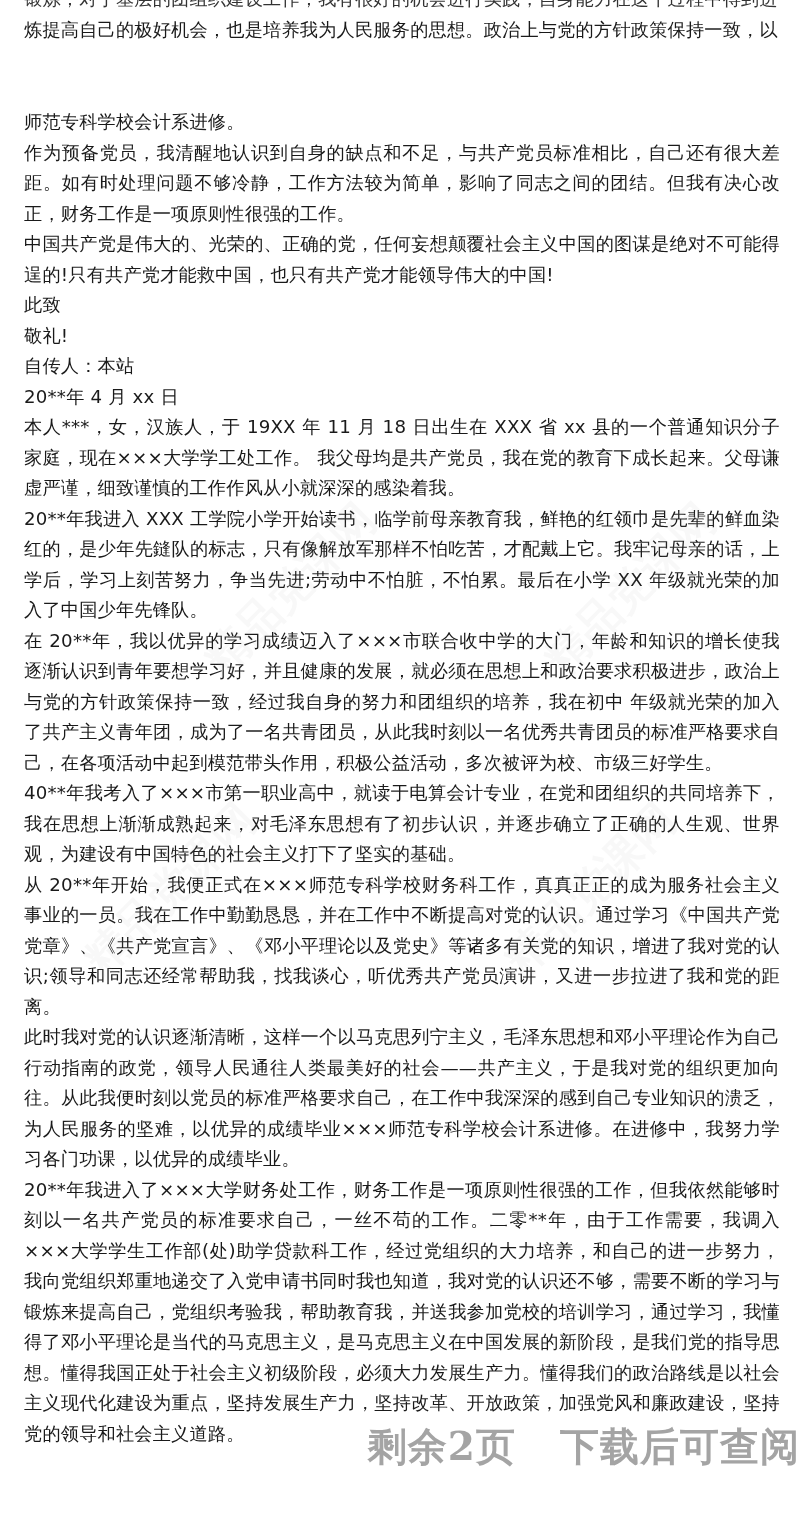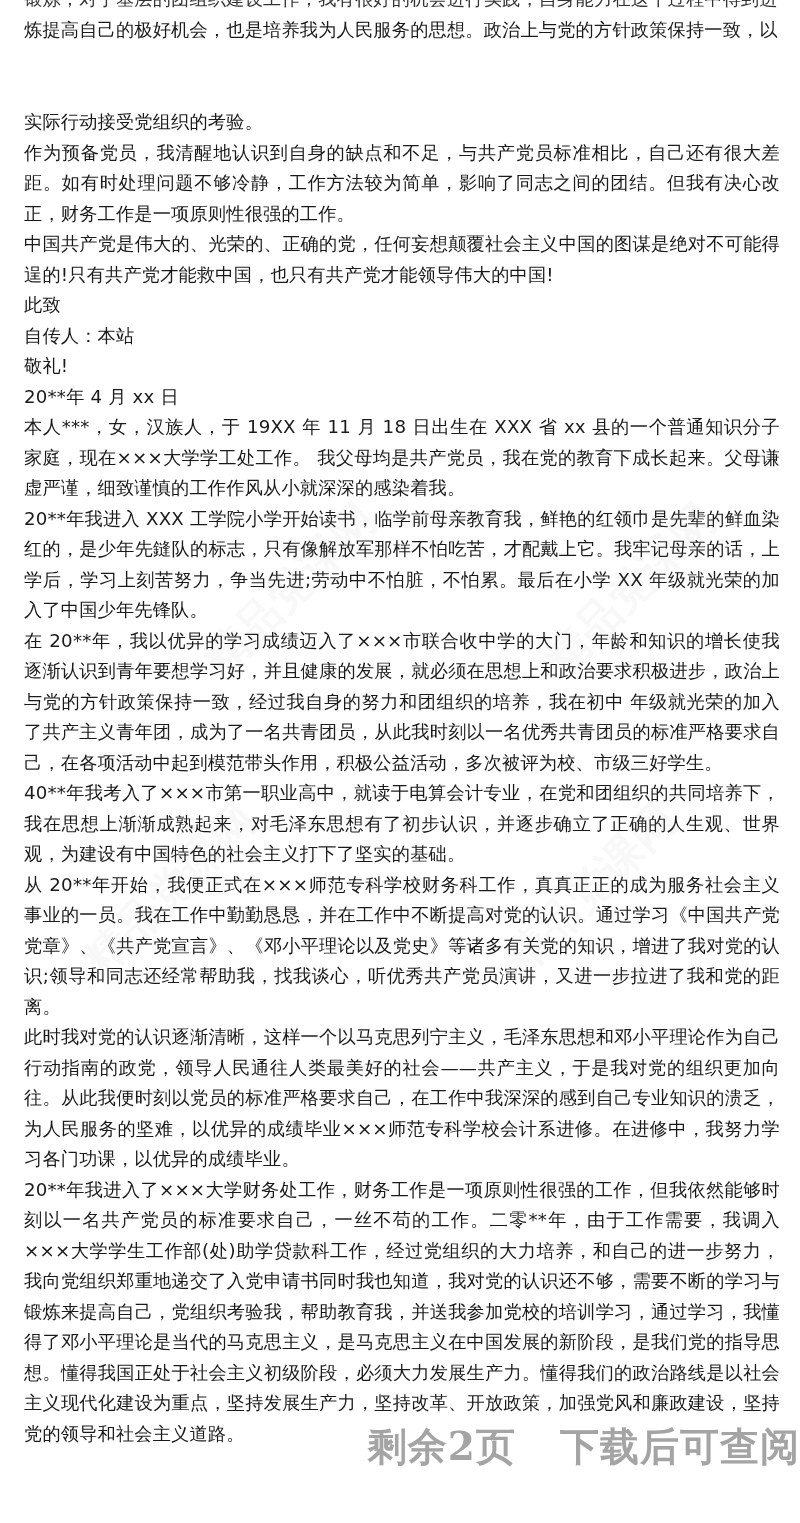--- a/index.html
+++ b/index.html
@@ -66,26 +66,26 @@
     width: 44px;
   }
 </style>
 </head>
 <body>
 
 <div class="doc">
   <div class="cut-line">锻炼，对于基层的团组织建设工作，我有很好的机会进行实践，自身能力在这个过程中得到进一步锻</div>
   <p>炼提高自己的极好机会，也是培养我为人民服务的思想。政治上与党的方针政策保持一致，以</p>
   <div class="gap"></div>
-  <p>实际行动接受党组织的考验。</p>
+  <p>师范专科学校会计系进修。</p>
   <p>作为预备党员，我清醒地认识到自身的缺点和不足，与共产党员标准相比，自己还有很大差距。如有时处理问题不够冷静，工作方法较为简单，影响了同志之间的团结。但我有决心改正，财务工作是一项原则性很强的工作。</p>
   <p>中国共产党是伟大的、光荣的、正确的党，任何妄想颠覆社会主义中国的图谋是绝对不可能得逞的!只有共产党才能救中国，也只有共产党才能领导伟大的中国!</p>
   <p>此致</p>
+  <p>敬礼!</p>
   <p>自传人：本站</p>
-  <p>敬礼!</p>
   <p>20**年 4 月 xx 日</p>
   <p>本人***，女，汉族人，于 19XX 年 11 月 18 日出生在 XXX 省 xx 县的一个普通知识分子家庭，现在×××大学学工处工作。 我父母均是共产党员，我在党的教育下成长起来。父母谦虚严谨，细致谨慎的工作作风从小就深深的感染着我。</p>
   <p>20**年我进入 XXX 工学院小学开始读书，临学前母亲教育我，鲜艳的红领巾是先辈的鲜血染红的，是少年先鏠队的标志，只有像解放军那样不怕吃苦，才配戴上它。我牢记母亲的话，上学后，学习上刻苦努力，争当先进;劳动中不怕脏，不怕累。最后在小学 XX 年级就光荣的加入了中国少年先锋队。</p>
   <p>在 20**年，我以优异的学习成绩迈入了×××市联合收中学的大门，年龄和知识的增长使我逐渐认识到青年要想学习好，并且健康的发展，就必须在思想上和政治要求积极进步，政治上与党的方针政策保持一致，经过我自身的努力和团组织的培养，我在初中 年级就光荣的加入了共产主义青年团，成为了一名共青团员，从此我时刻以一名优秀共青团员的标准严格要求自己，在各项活动中起到模范带头作用，积极公益活动，多次被评为校、市级三好学生。</p>
   <p>40**年我考入了×××市第一职业高中，就读于电算会计专业，在党和团组织的共同培养下，我在思想上渐渐成熟起来，对毛泽东思想有了初步认识，并逐步确立了正确的人生观、世界观，为建设有中国特色的社会主义打下了坚实的基础。</p>
   <p>从 20**年开始，我便正式在×××师范专科学校财务科工作，真真正正的成为服务社会主义事业的一员。我在工作中勤勤恳恳，并在工作中不断提高对党的认识。通过学习《中国共产党党章》、《共产党宣言》、《邓小平理论以及党史》等诸多有关党的知识，增进了我对党的认识;领导和同志还经常帮助我，找我谈心，听优秀共产党员演讲，又进一步拉进了我和党的距离。</p>
   <p>此时我对党的认识逐渐清晰，这样一个以马克思列宁主义，毛泽东思想和邓小平理论作为自己行动指南的政党，领导人民通往人类最美好的社会——共产主义，于是我对党的组织更加向往。从此我便时刻以党员的标准严格要求自己，在工作中我深深的感到自己专业知识的溃乏，为人民服务的坚难，以优异的成绩毕业×××师范专科学校会计系进修。在进修中，我努力学习各门功课，以优异的成绩毕业。</p>
   <p>20**年我进入了×××大学财务处工作，财务工作是一项原则性很强的工作，但我依然能够时刻以一名共产党员的标准要求自己，一丝不苟的工作。二零**年，由于工作需要，我调入×××大学学生工作部(处)助学贷款科工作，经过党组织的大力培养，和自己的进一步努力，我向党组织郑重地递交了入党申请书同时我也知道，我对党的认识还不够，需要不断的学习与锻炼来提高自己，党组织考验我，帮助教育我，并送我参加党校的培训学习，通过学习，我懂得了邓小平理论是当代的马克思主义，是马克思主义在中国发展的新阶段，是我们党的指导思想。懂得我国正处于社会主义初级阶段，必须大力发展生产力。懂得我们的政治路线是以社会主义现代化建设为重点，坚持发展生产力，坚持改革、开放政策，加强党风和廉政建设，坚持党的领导和社会主义道路。</p>
 </div>
 

